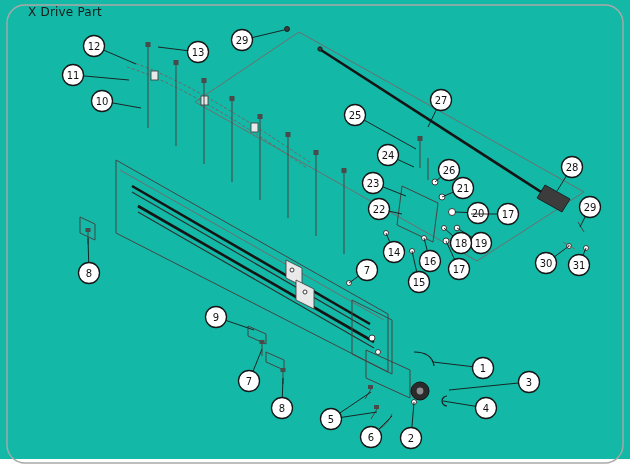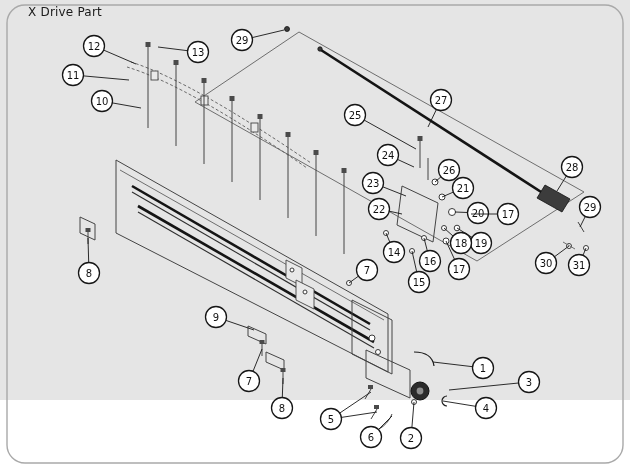--- a/index.html
+++ b/index.html
@@ -7,22 +7,22 @@
     padding: 0;
     background: #ffffff;
     width: 630px;
     height: 468px;
     overflow: hidden;
     font-family: "DejaVu Sans", "Liberation Sans", sans-serif;
   }
   .stage {
     position: relative;
     width: 630px;
-    height: 400px;
-    background: #e5e5e5;
+    height: 459px;
+    background: #14b8a6;
   }
   .figure-title {
     position: absolute;
     left: 28px;
     top: 5px;
     font-size: 12px;
     color: #1a1a1a;
     letter-spacing: 0.2px;
     z-index: 5;
   }

